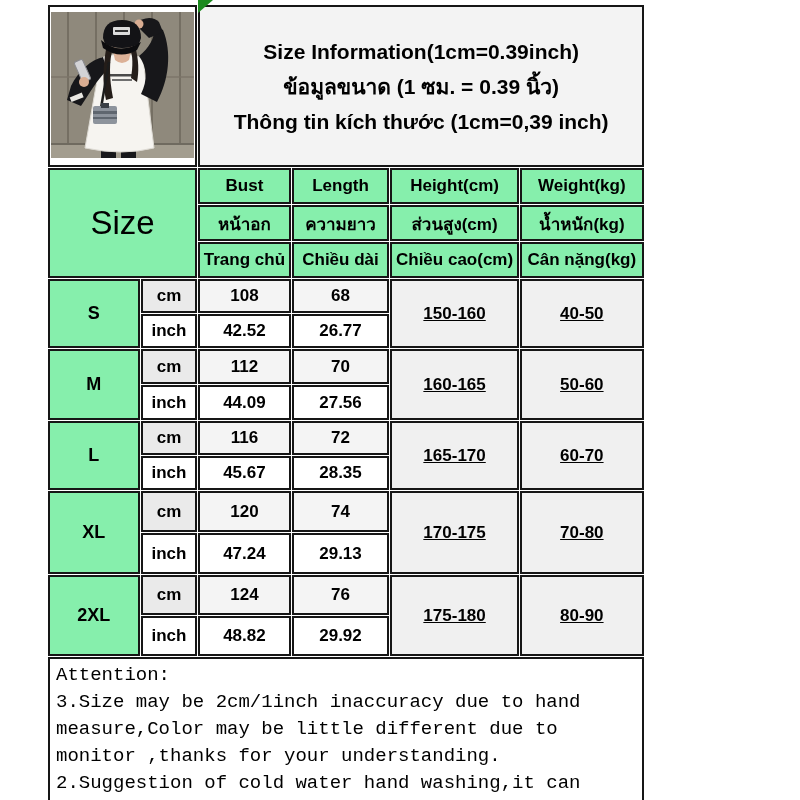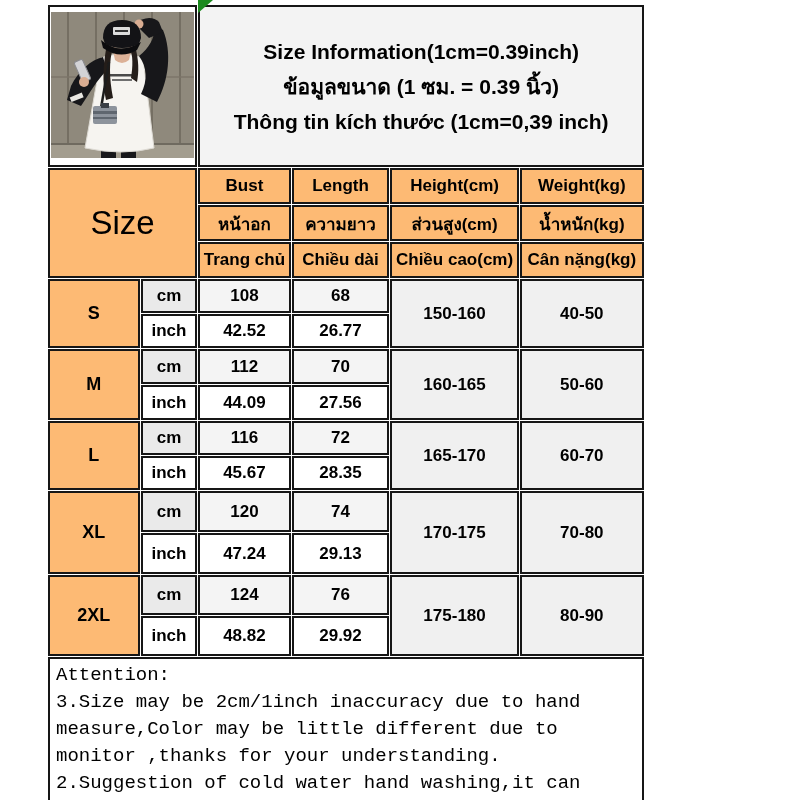--- a/index.html
+++ b/index.html
@@ -26,24 +26,24 @@
   tr.rt  > td { height:162px; }
   tr.rh  > td { height:36px; }
   tr.ra  > td { height:34px; }
   tr.rb  > td { height:35px; }
   tr.rc  > td { height:41px; }
   tr.rd  > td { height:40px; }
   tr.rn  > td { height:128px;font-family:Liberation Mono, monospace; }
 
   
   .bg-title { background:#f3f3f3; }
-  .bg-head  { background:#fdba74; }
+  .bg-head  { background:#86efac; }
   .bg-unit  { background:#eaeaea; }
   .bg-valcm { background:#f4f4f4; }
-  .bg-merge { background:#f0f0f0; }
+  .bg-merge { background:#f0f0f0;text-decoration:underline; }
   .bg-white { background:#ffffff; }
 
   .photo-cell { vertical-align:top; background:#fff; }
   .photo-frame { width:143px; height:146px; margin:5px auto 0 auto; overflow:hidden; }
 
   .title-cell { }
   .title-cell .tline { font-size:21px; font-weight:bold; line-height:35px; letter-spacing:0; }
 
   .size-big { font-size:33px; font-weight:normal; }
   .lbl { font-size:18px; }

